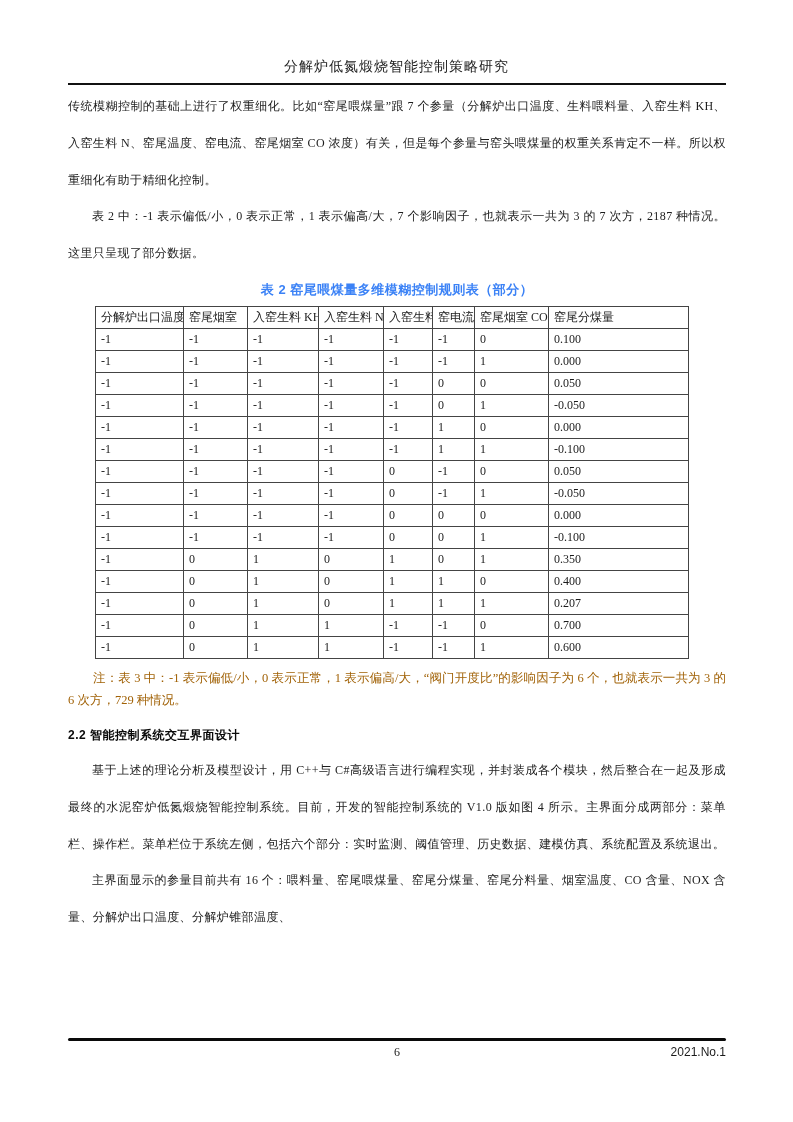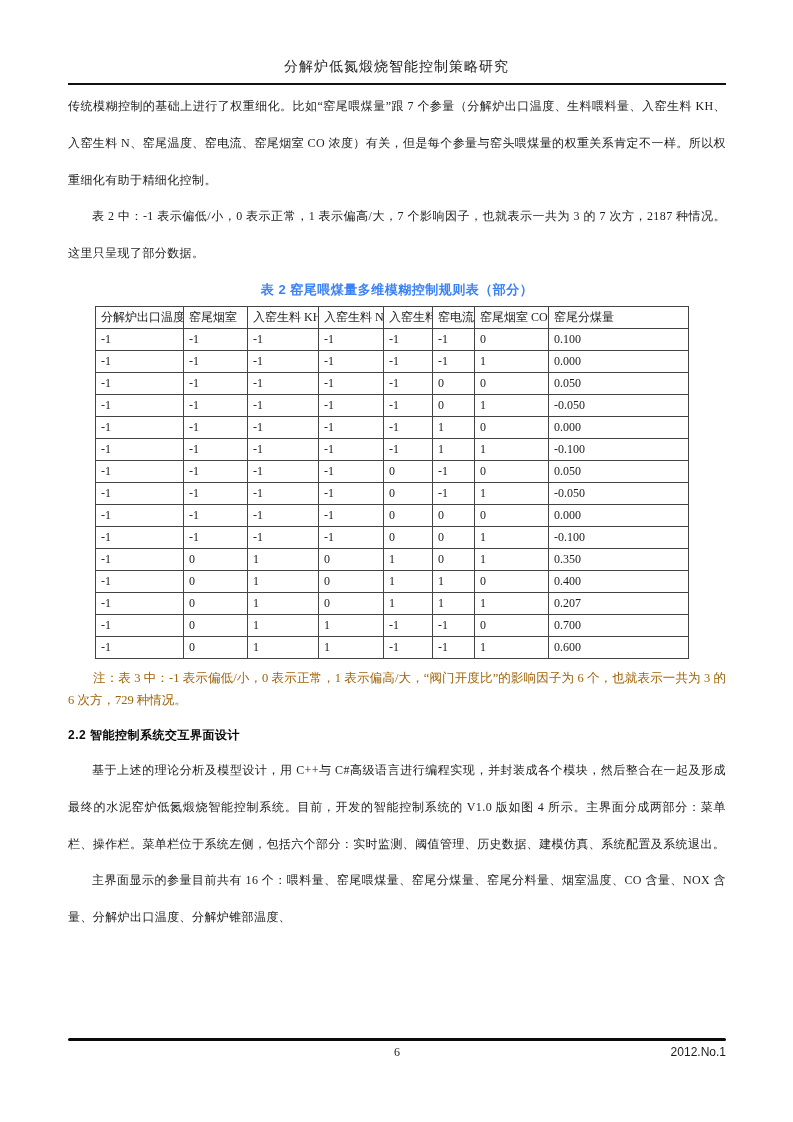--- a/index.html
+++ b/index.html
@@ -331,17 +331,17 @@
     <p class="body-par">基于上述的理论分析及模型设计，用 C++与 C#高级语言进行编程实现，并封装成各个模块，然后整合在一起及形成最终的水泥窑炉低氮煅烧智能控制系统。目前，开发的智能控制系统的 V1.0 版如图 4 所示。主界面分成两部分：菜单栏、操作栏。菜单栏位于系统左侧，包括六个部分：实时监测、阈值管理、历史数据、建模仿真、系统配置及系统退出。</p>
 
     <p class="body-par">主界面显示的参量目前共有 16 个：喂料量、窑尾喂煤量、窑尾分煤量、窑尾分料量、烟室温度、CO 含量、NOX 含量、分解炉出口温度、分解炉锥部温度、</p>
 
   </div>
 
   <div class="footer">
     <div class="footer-rule"></div>
     <div class="footer-row">
       <span class="page-num">6</span>
-      <span class="issue">2012.No.1</span>
+      <span class="issue">2021.No.1</span>
     </div>
   </div>
 
 </div>
 
 </body></html>

